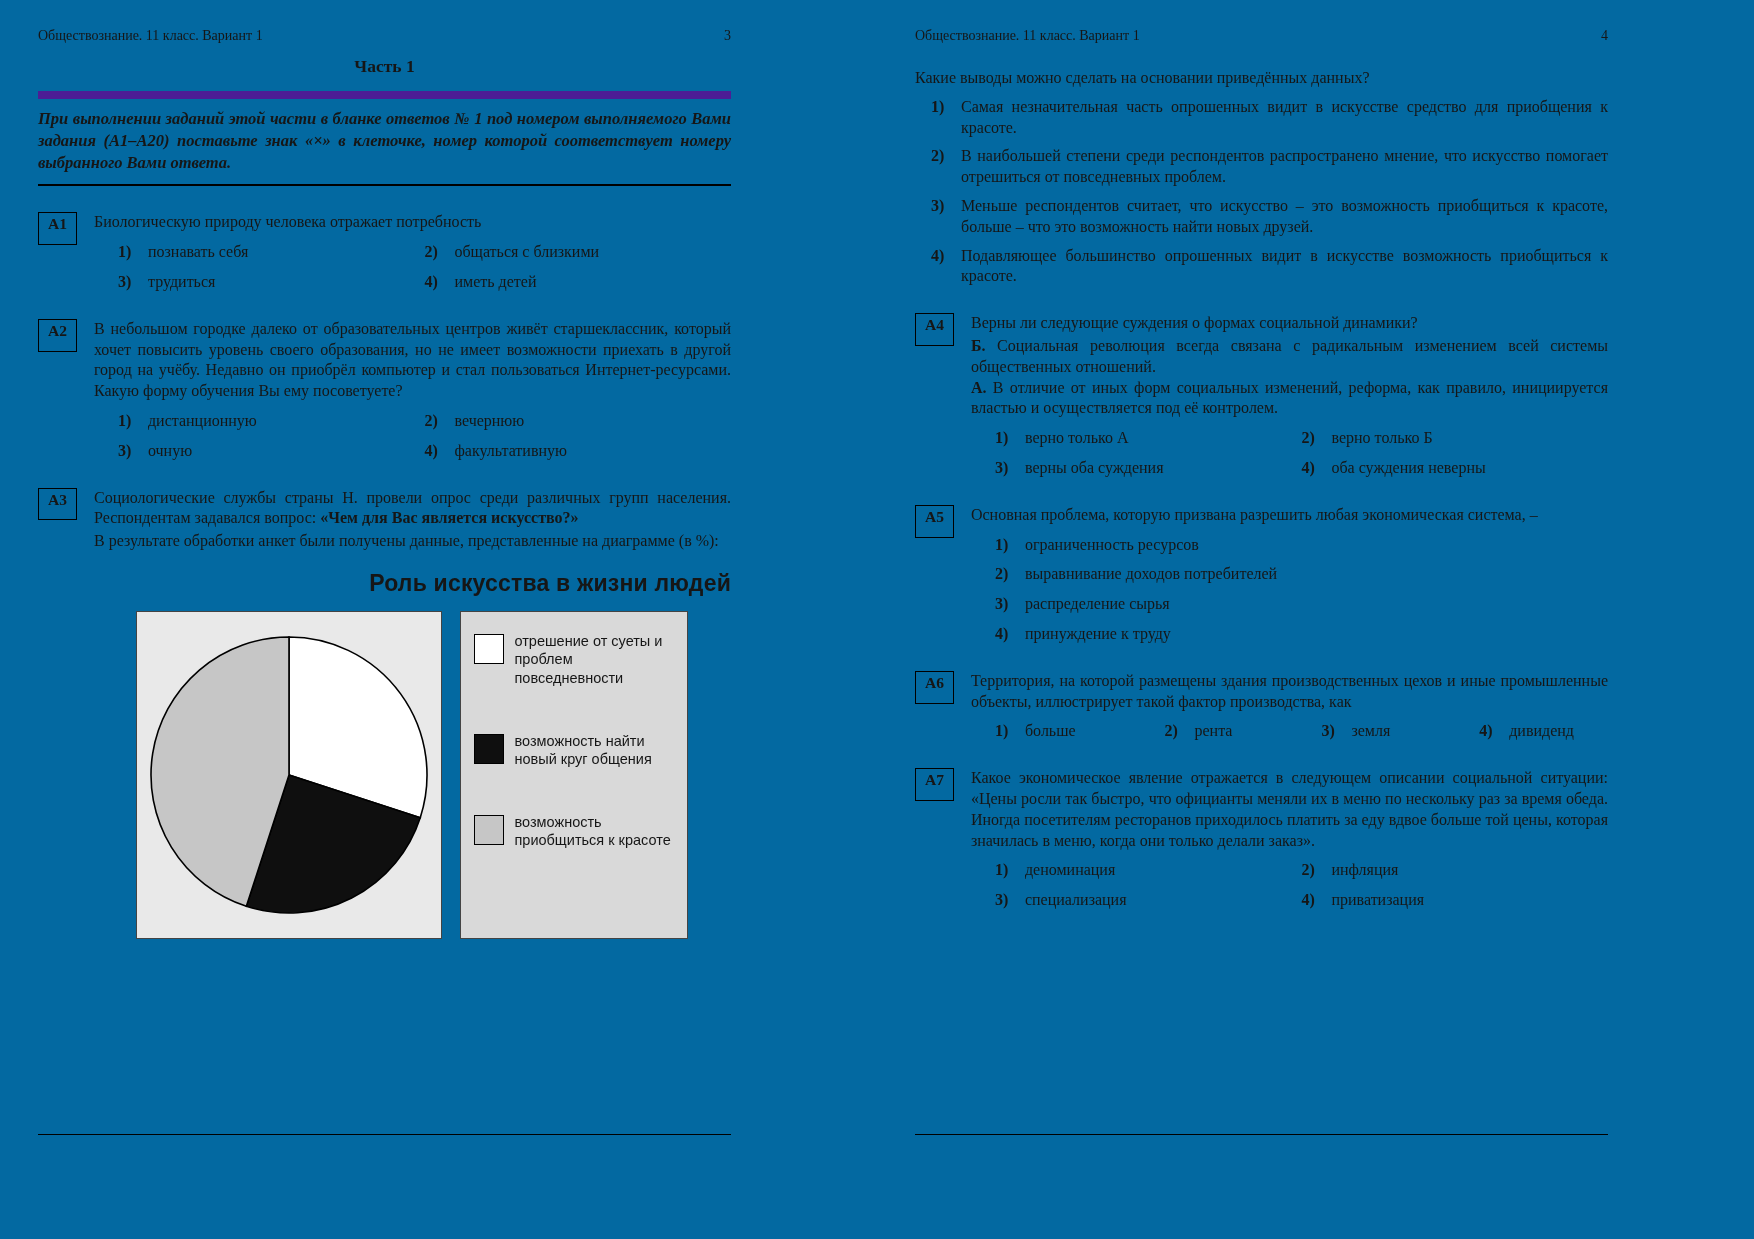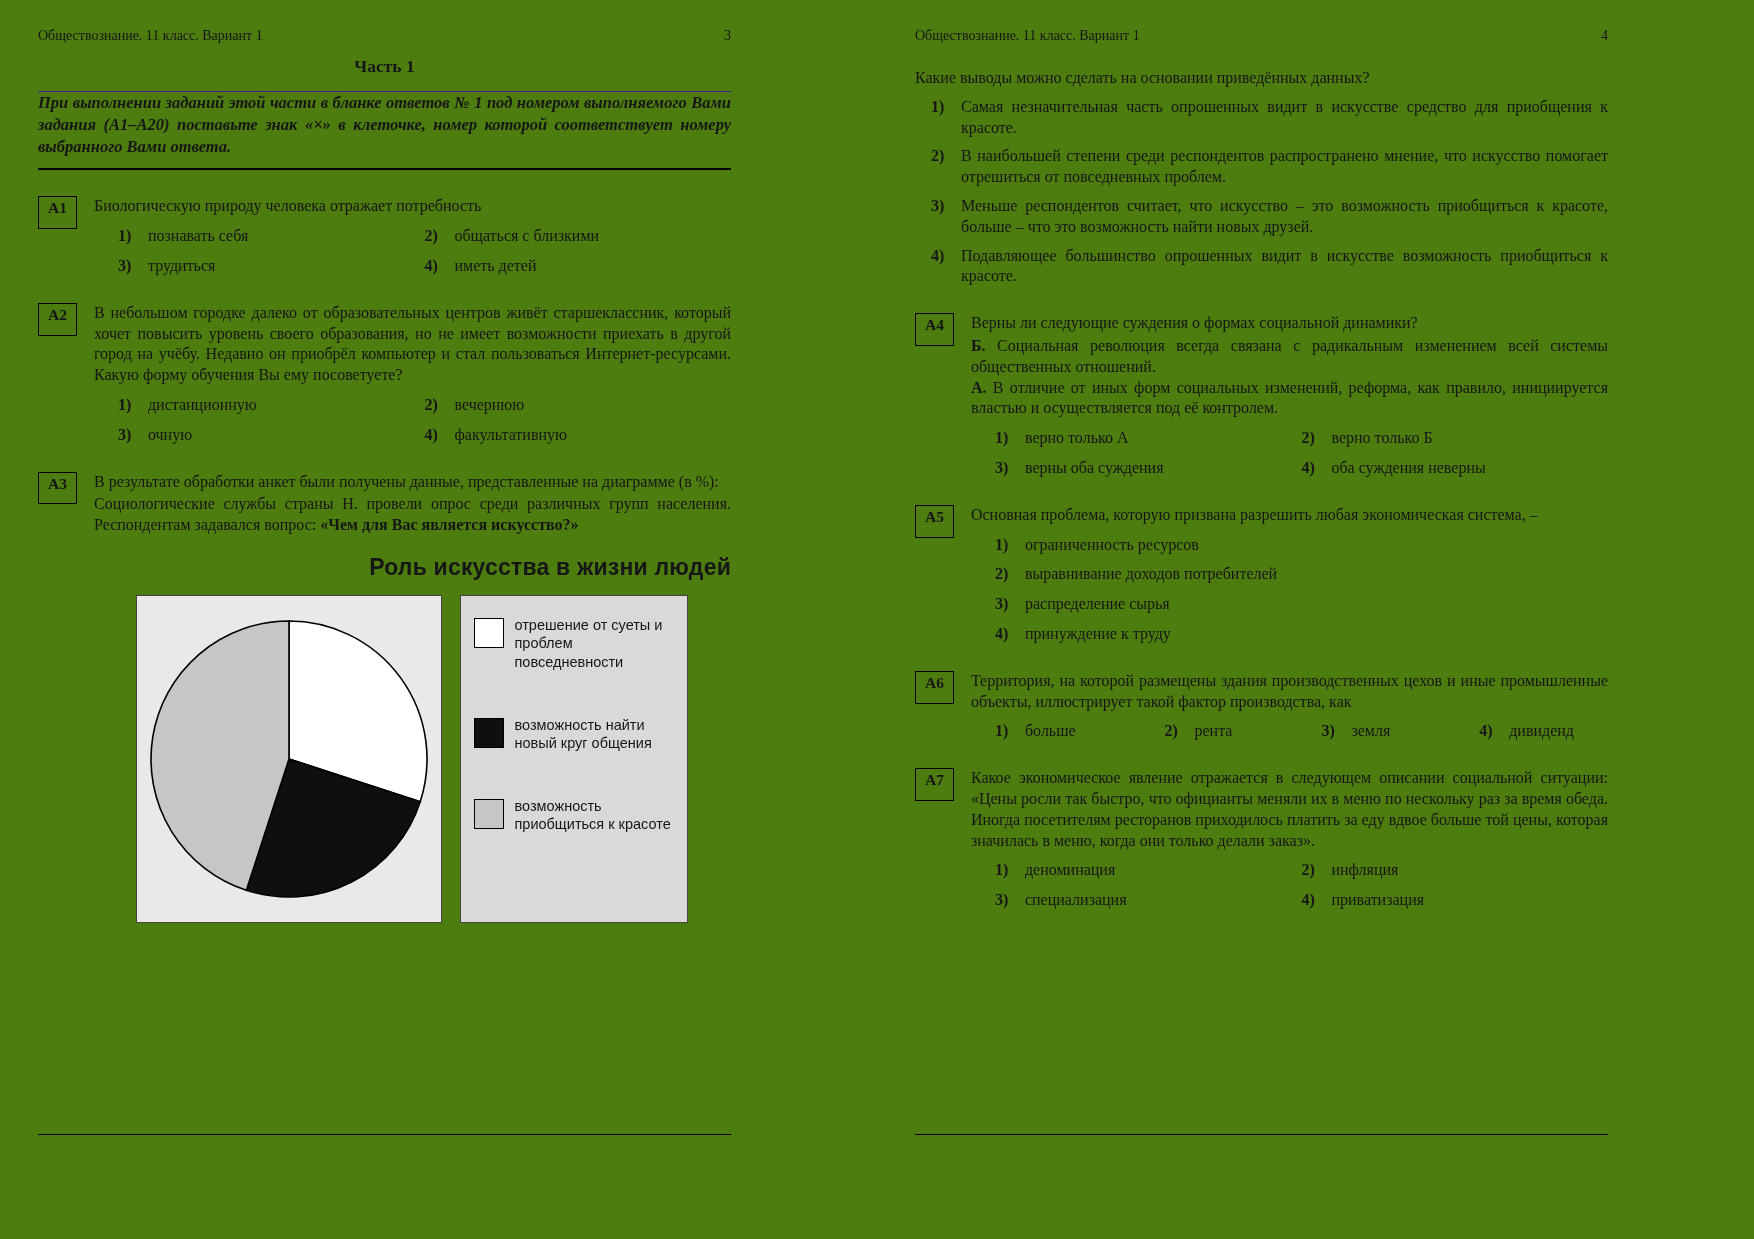--- a/index.html
+++ b/index.html
@@ -5,21 +5,21 @@
   html, body { margin: 0; padding: 0; background: #ffffff; }
   body {
     font-family: "Liberation Serif", "DejaVu Serif", serif;
     color: #161616;
     -webkit-font-smoothing: antialiased;
   }
   .spread {
     width: 1754px;
     height: 1239px;
     display: flex;
-    background: #4d7c0f;
+    background: #0369a1;
     overflow: hidden;
   }
   .page {
     width: 877px;
     height: 1239px;
     position: relative;
     padding: 28px 146px 0 38px;
     box-sizing: border-box;
   }
   .page-header {
@@ -28,23 +28,23 @@
     font-size: 14px;
     margin-bottom: 12px;
   }
   .part-title {
     text-align: center;
     font-size: 17.5px;
     font-weight: bold;
     margin: 12px 0 14px 0;
   }
   .instruction {
-    border-top: 1px solid #4c1d95;
+    border-top: 8px solid #4c1d95;
     border-bottom: 2px solid #000;
-    padding: 0 0 10px 0;
+    padding: 9px 0 10px 0;
   }
   .instruction-text {
     margin: 0;
     font-weight: bold;
     font-style: italic;
     font-size: 16.5px;
     line-height: 1.34;
     text-align: justify;
   }
   .question { display: flex; margin-top: 26px; }
@@ -202,25 +202,25 @@
               <span class="opt-n">4)</span>
               <span class="opt-t">факультативную</span>
             </div>
           </div>
       </div>
     </section>
 
     <section class="question">
       <span class="qlabel">А3</span>
       <div class="qbody">
-        <p class="qtext">В результате обработки анкет были получены данные, представленные на диаграмме (в %):</p>
         <p class="qtext">
           <span>Социологические службы страны Н. провели опрос среди различных групп населения. Респондентам задавался вопрос:</span>
           <b>«Чем для Вас является искусство?»</b>
         </p>
+        <p class="qtext">В результате обработки анкет были получены данные, представленные на диаграмме (в %):</p>
 
         <div class="chart">
           <h2 class="chart-title">Роль искусства в жизни людей</h2>
           <div class="chart-body">
             <div class="pie-box">
               <svg id="pie-svg" width="300" height="300" viewBox="0 0 300 300">
                   <path d="M 150 150 L 150 12 A 138 138 0 0 1 281.24579924873115 192.64434522374273 Z" fill="#ffffff" stroke="#000" stroke-width="1.6"></path>
                   <path d="M 150 150 L 281.24579924873115 192.64434522374273 A 138 138 0 0 1 107.35565477625727 281.2457992487312 Z" fill="#0f0f0f" stroke="#000" stroke-width="1.6"></path>
                   <path d="M 150 150 L 107.35565477625727 281.2457992487312 A 138 138 0 0 1 149.99999999999997 12 Z" fill="#c6c6c6" stroke="#000" stroke-width="1.6"></path>
                 </svg>

